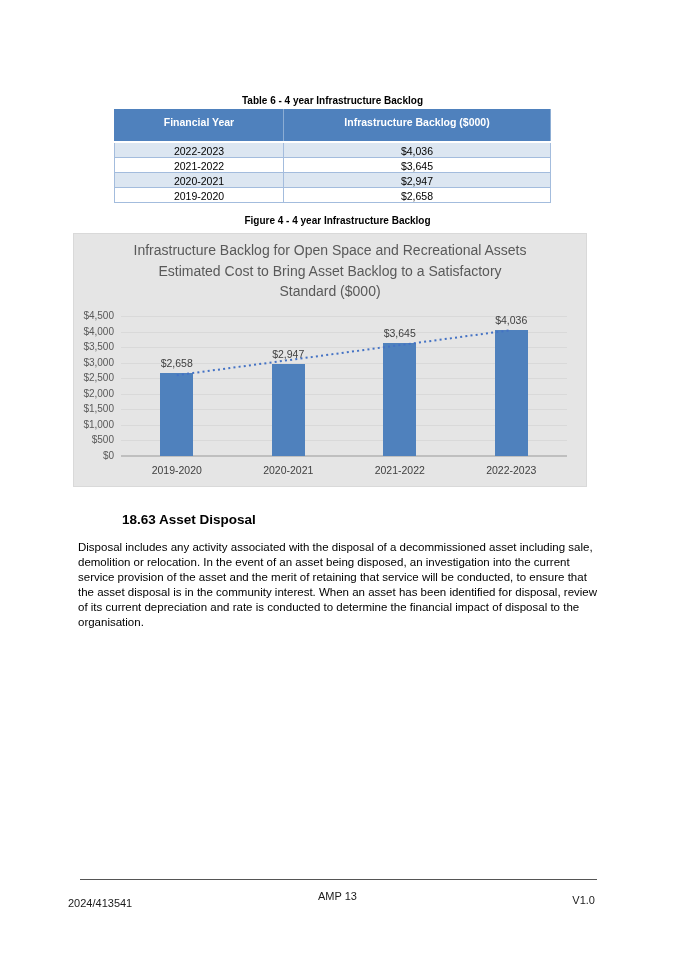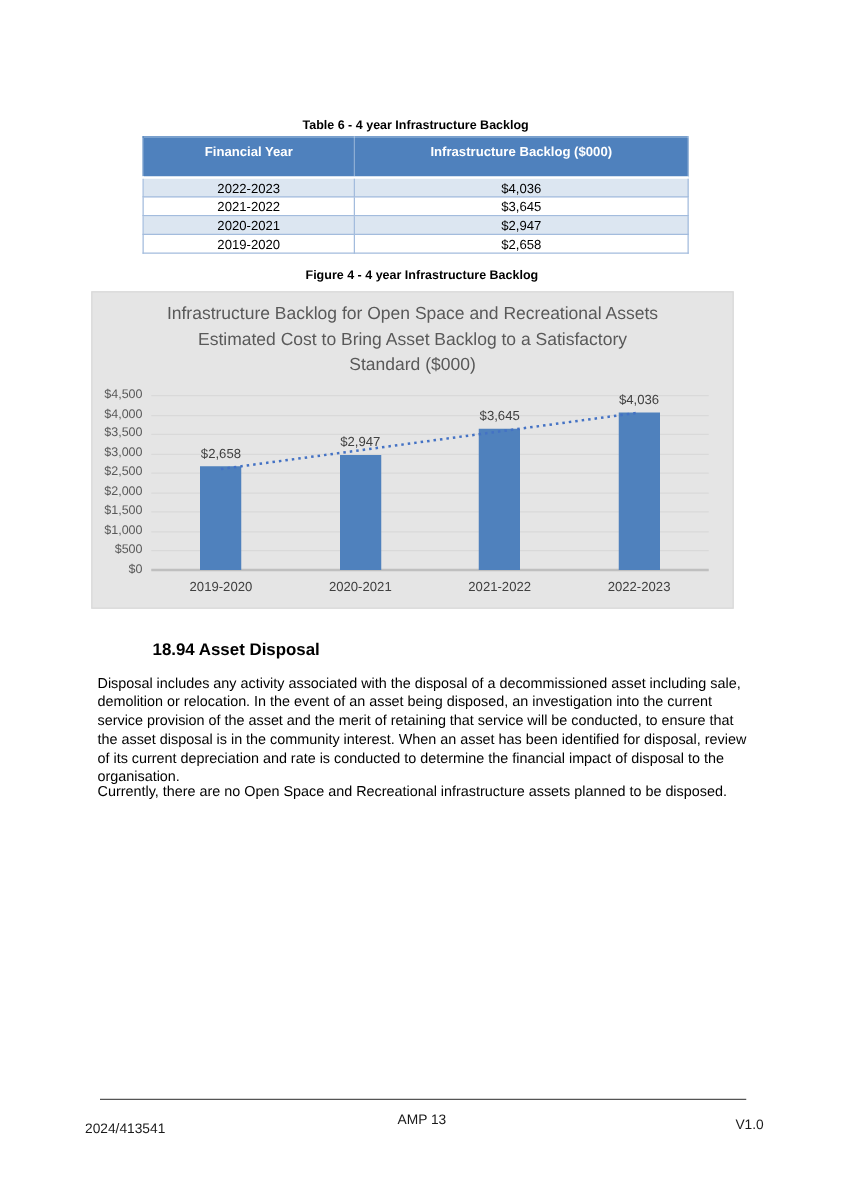--- a/index.html
+++ b/index.html
@@ -67,21 +67,21 @@
     position:absolute; left:78px; width:527px; margin:0;
     font-size:11.5px; line-height:15px; color:#000;
   }
   .para-1{ top:540px; }
   .para-2{ top:627px; }
 
   .footer-rule{ position:absolute; left:80px; top:879px; width:517px; height:1px; background:#555; }
   .footer-item{ position:absolute; font-size:11px; color:#1a1a1a; }
   .footer-left{ left:68px; top:897px; }
   .footer-center{ left:0; right:0; top:890px; text-align:center; }
-  .footer-right{ right:64px; top:894px; }
+  .footer-right{ right:80px; top:894px; }
 </style>
 </head>
 <body>
 
 <div class="page">
 
   <div class="caption table-caption">Table 6 - 4 year Infrastructure Backlog</div>
 
   <table class="backlog">
     <thead>
@@ -148,22 +148,21 @@
       <div class="data-label" style="left: 293.75px; top: 92.6px; width: 64px;">$3,645</div>
       <div class="cat-label" style="left: 285.75px; top: 230px; width: 80px;">2021-2022</div>
       <div class="bar" style="left: 420.75px; top: 96.4356px; width: 33px; height: 125.564px; background: rgb(79, 129, 189);"></div>
       <div class="data-label" style="left: 405.25px; top: 80.4356px; width: 64px;">$4,036</div>
       <div class="cat-label" style="left: 397.25px; top: 230px; width: 80px;">2022-2023</div>
       <svg width="512" height="252" class="trend-svg">
         <line x1="102.75" y1="141.2137777777778" x2="437.25" y2="96.11511111111112" stroke="#4472C4" stroke-width="2" stroke-dasharray="2 3.2"></line>
       </svg>
     </div>
 
-  <h2 class="section-heading">18.94 Asset Disposal</h2>
+  <h2 class="section-heading">18.63 Asset Disposal</h2>
   <p class="body-para para-1">Disposal includes any activity associated with the disposal of a decommissioned asset including sale, demolition or relocation. In the event of an asset being disposed, an investigation into the current service provision of the asset and the merit of retaining that service will be conducted, to ensure that the asset disposal is in the community interest. When an asset has been identified for disposal, review of its current depreciation and rate is conducted to determine the financial impact of disposal to the organisation.</p>
-  <p class="body-para para-2">Currently, there are no Open Space and Recreational infrastructure assets planned to be disposed.</p>
 
   <div class="footer-rule"></div>
   <div class="footer-item footer-left">2024/413541</div>
   <div class="footer-item footer-center">AMP 13</div>
   <div class="footer-item footer-right">V1.0</div>
 
 </div>
 
 </body></html>

